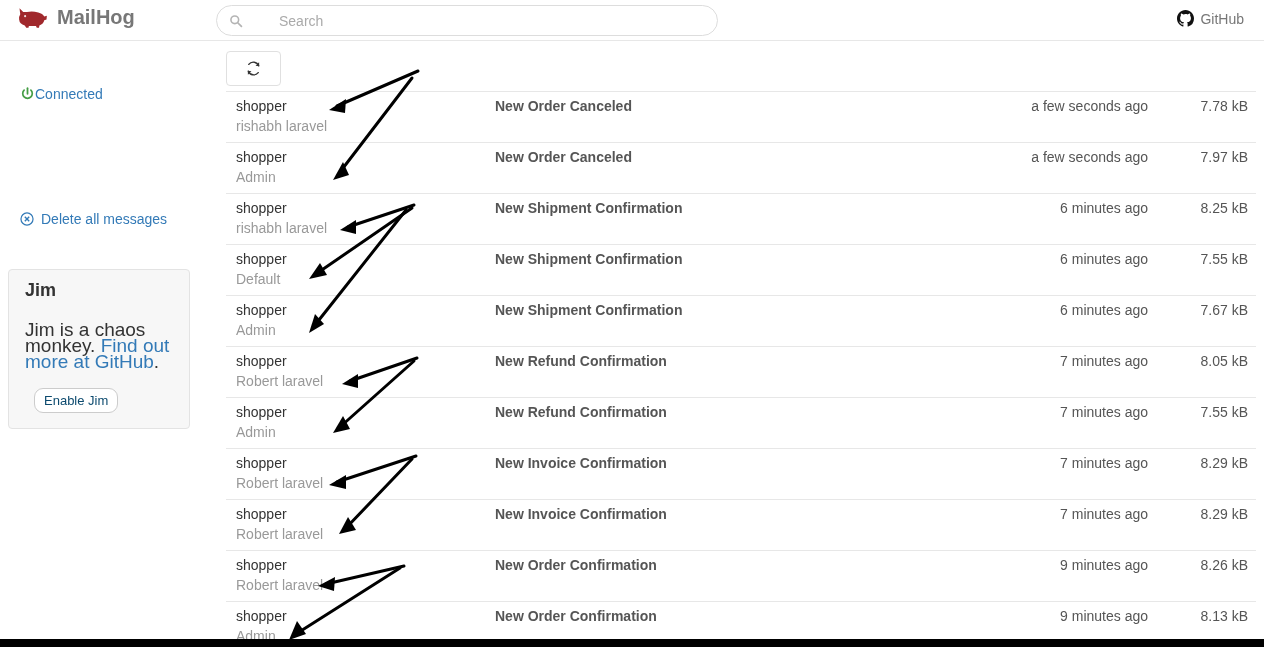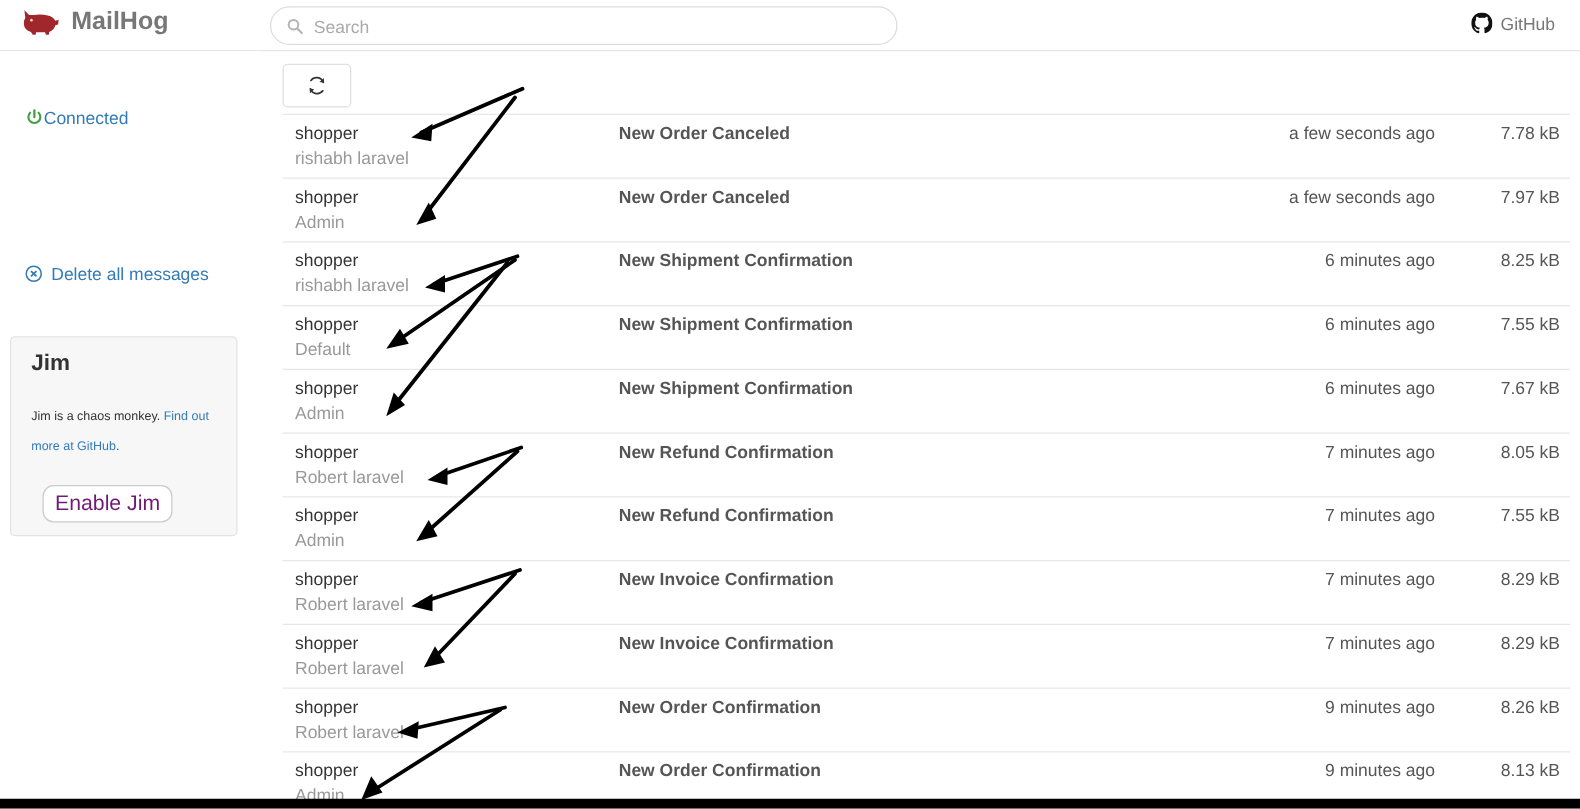--- a/index.html
+++ b/index.html
@@ -37,21 +37,21 @@
     width: 502px; height: 31px;
     border: 1px solid #dddddd; border-radius: 16px;
     background: #ffffff;
     display: flex; align-items: center;
   }
   .search-icon { margin-left: 12px; width: 14px; height: 14px; display:block; }
   .search-input {
     flex: 1; border: 0; outline: 0; background: transparent;
     font-family: "Liberation Sans", sans-serif;
     font-size: 14px; color: #555555;
-    padding: 0 10px 0 8px; height: 27px;
+    padding: 0 10px 0 8px; height: 27px; margin-left: 28px;
   }
   .search-input::placeholder { color: #aaaaaa; }
   .github-link {
     position: absolute; right: 20px; top: 10px;
     display: flex; align-items: center; gap: 6px;
     text-decoration: none; color: #777777; font-size: 14px;
   }
   .gh-mark { width: 17px; height: 17px; display: block; }
 
   
@@ -84,29 +84,29 @@
     background: #f7f7f7;
     border: 1px solid #e3e3e3; border-radius: 4px;
   }
   .jim-title {
     position: absolute; left: 16px; top: 10px;
     font-size: 18px; color: #333333; font-weight: bold;
     margin: 0;
   }
   .jim-desc {
     position: absolute; left: 16px; top: 52px; width: 152px;
-    font-size: 10px; line-height: 24px; color: #333333;
+    font-size: 19px; line-height: 16px; color: #333333;
   }
   .jim-desc a { color: #337ab7; text-decoration: none; }
   .jim-btn {
     position: absolute; left: 25px; top: 118px;
     padding: 4px 9px;
     background: #ffffff; border: 1px solid #cccccc; border-radius: 9px;
     font-family: "Liberation Sans", sans-serif;
-    font-size: 17px; color: #701a75; cursor: pointer;
+    font-size: 13px; color: #0c4a6e; cursor: pointer;
   }
 
   
   .main { position: absolute; left: 208px; top: 41px; width: 1056px; height: 606px; }
 
   .toolbar { position: relative; height: 50px; }
   .refresh-btn {
     position: absolute; left: 18px; top: 10px;
     width: 55px; height: 35px;
     background: #ffffff; border: 1px solid #e0e0e0; border-radius: 4px;

